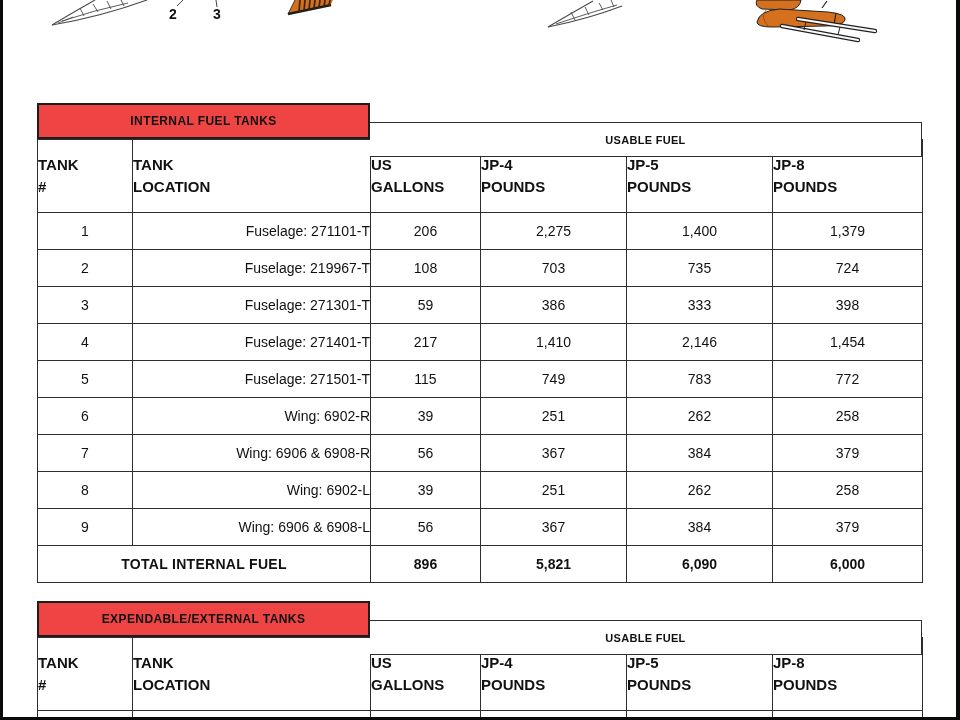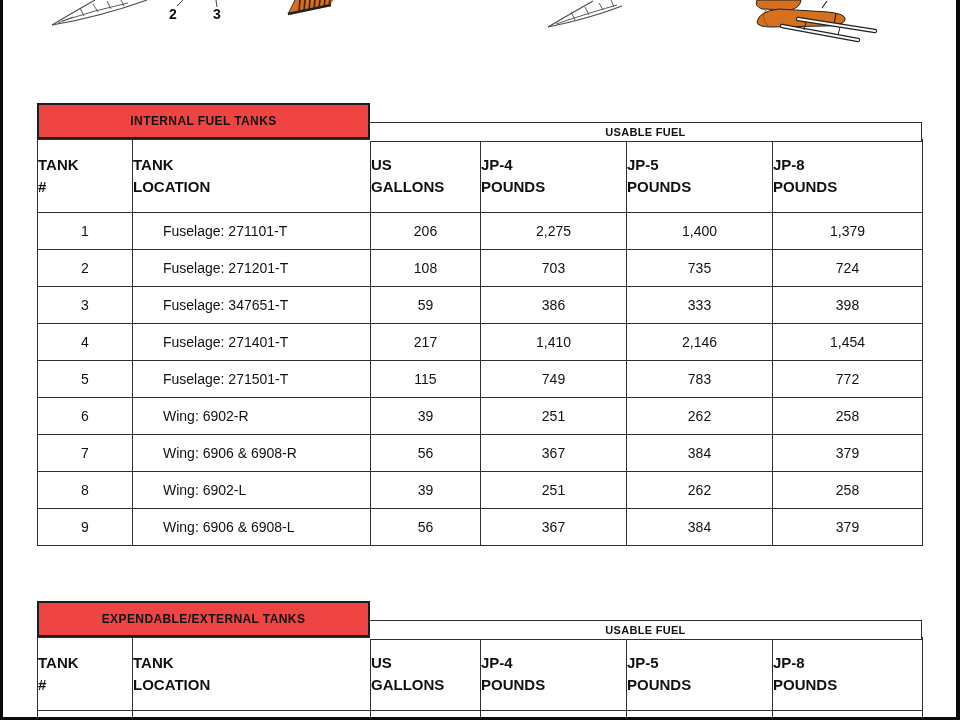--- a/index.html
+++ b/index.html
@@ -29,21 +29,21 @@
     position: absolute; left: 0; top: 0;
     width: 333px; height: 36px;
     border: 2px solid #1d1d1d;
     background: #ef4444;
     display: flex; align-items: center; justify-content: center;
     font-size: 12px; font-weight: bold; letter-spacing: 0.4px;
     z-index: 2;
   }
   .usable-box {
     position: absolute; left: 333px; top: 19px;
-    width: 552px; height: 20px;
+    width: 552px; height: 35px;
     border: 1px solid #2e2e2e; border-left: none;
     background: #fff;
     display: flex; align-items: center; justify-content: center;
     font-size: 11px; font-weight: bold; letter-spacing: 0.3px;
     z-index: 1;
   }
 
   table.fuel-grid {
     position: absolute; left: 0; top: 36px;
     width: 885px;
@@ -56,21 +56,21 @@
   .fuel-grid col.c-jp   { width: 146px; }
   .fuel-grid col.c-jp8  { width: 150px; }
 
   .fuel-grid th, .fuel-grid td { border: 1px solid #2e2e2e; vertical-align: middle; }
   .fuel-grid th {
     height: 73px; font-size: 15px; font-weight: bold;
     text-align: left; white-space: pre-line; line-height: 1.45;
   }
   .fuel-grid td { height: 37px; font-size: 14px; }
   .fuel-grid td.c-tank-cell { text-align: center; }
-  .fuel-grid td.c-loc-cell  { text-align: left; padding-left: 30px; margin-top: 45px; }
+  .fuel-grid td.c-loc-cell  { text-align: right; padding-left: 30px; margin-top: 45px; }
   .fuel-grid td.c-num-cell  { text-align: center; }
   .fuel-grid tr.total-row td { font-weight: bold; }
   .fuel-grid tr.total-row td.total-label { text-align: center; letter-spacing: 0.3px; }
   .fuel-grid tr.partial-row td { height: 10px; }
 </style>
 </head>
 <body>
 
 <div class="page">
 
@@ -167,29 +167,29 @@
       <tr>
         <td class="c-tank-cell">1</td>
         <td class="c-loc-cell">Fuselage: 271101-T</td>
         <td class="c-num-cell">206</td>
         <td class="c-num-cell">2,275</td>
         <td class="c-num-cell">1,400</td>
         <td class="c-num-cell">1,379</td>
       </tr>
       <tr>
         <td class="c-tank-cell">2</td>
-        <td class="c-loc-cell">Fuselage: 271201-T</td>
+        <td class="c-loc-cell">Fuselage: 219967-T</td>
         <td class="c-num-cell">108</td>
         <td class="c-num-cell">703</td>
         <td class="c-num-cell">735</td>
         <td class="c-num-cell">724</td>
       </tr>
       <tr>
         <td class="c-tank-cell">3</td>
-        <td class="c-loc-cell">Fuselage: 347651-T</td>
+        <td class="c-loc-cell">Fuselage: 271301-T</td>
         <td class="c-num-cell">59</td>
         <td class="c-num-cell">386</td>
         <td class="c-num-cell">333</td>
         <td class="c-num-cell">398</td>
       </tr>
       <tr>
         <td class="c-tank-cell">4</td>
         <td class="c-loc-cell">Fuselage: 271401-T</td>
         <td class="c-num-cell">217</td>
         <td class="c-num-cell">1,410</td>
@@ -228,20 +228,27 @@
         <td class="c-num-cell">262</td>
         <td class="c-num-cell">258</td>
       </tr>
       <tr>
         <td class="c-tank-cell">9</td>
         <td class="c-loc-cell">Wing: 6906 &amp; 6908-L</td>
         <td class="c-num-cell">56</td>
         <td class="c-num-cell">367</td>
         <td class="c-num-cell">384</td>
         <td class="c-num-cell">379</td>
+      </tr>
+      <tr class="total-row">
+        <td colspan="2" class="total-label">TOTAL INTERNAL FUEL</td>
+        <td class="c-num-cell">896</td>
+        <td class="c-num-cell">5,821</td>
+        <td class="c-num-cell">6,090</td>
+        <td class="c-num-cell">6,000</td>
       </tr>
     </tbody>
       </table>
   </div>
 
   <div class="fuel-table-block block-external">
     <div class="title-box">EXPENDABLE/EXTERNAL TANKS</div>
     <div class="usable-box">USABLE FUEL</div>
     <table class="fuel-grid">
       <colgroup>

